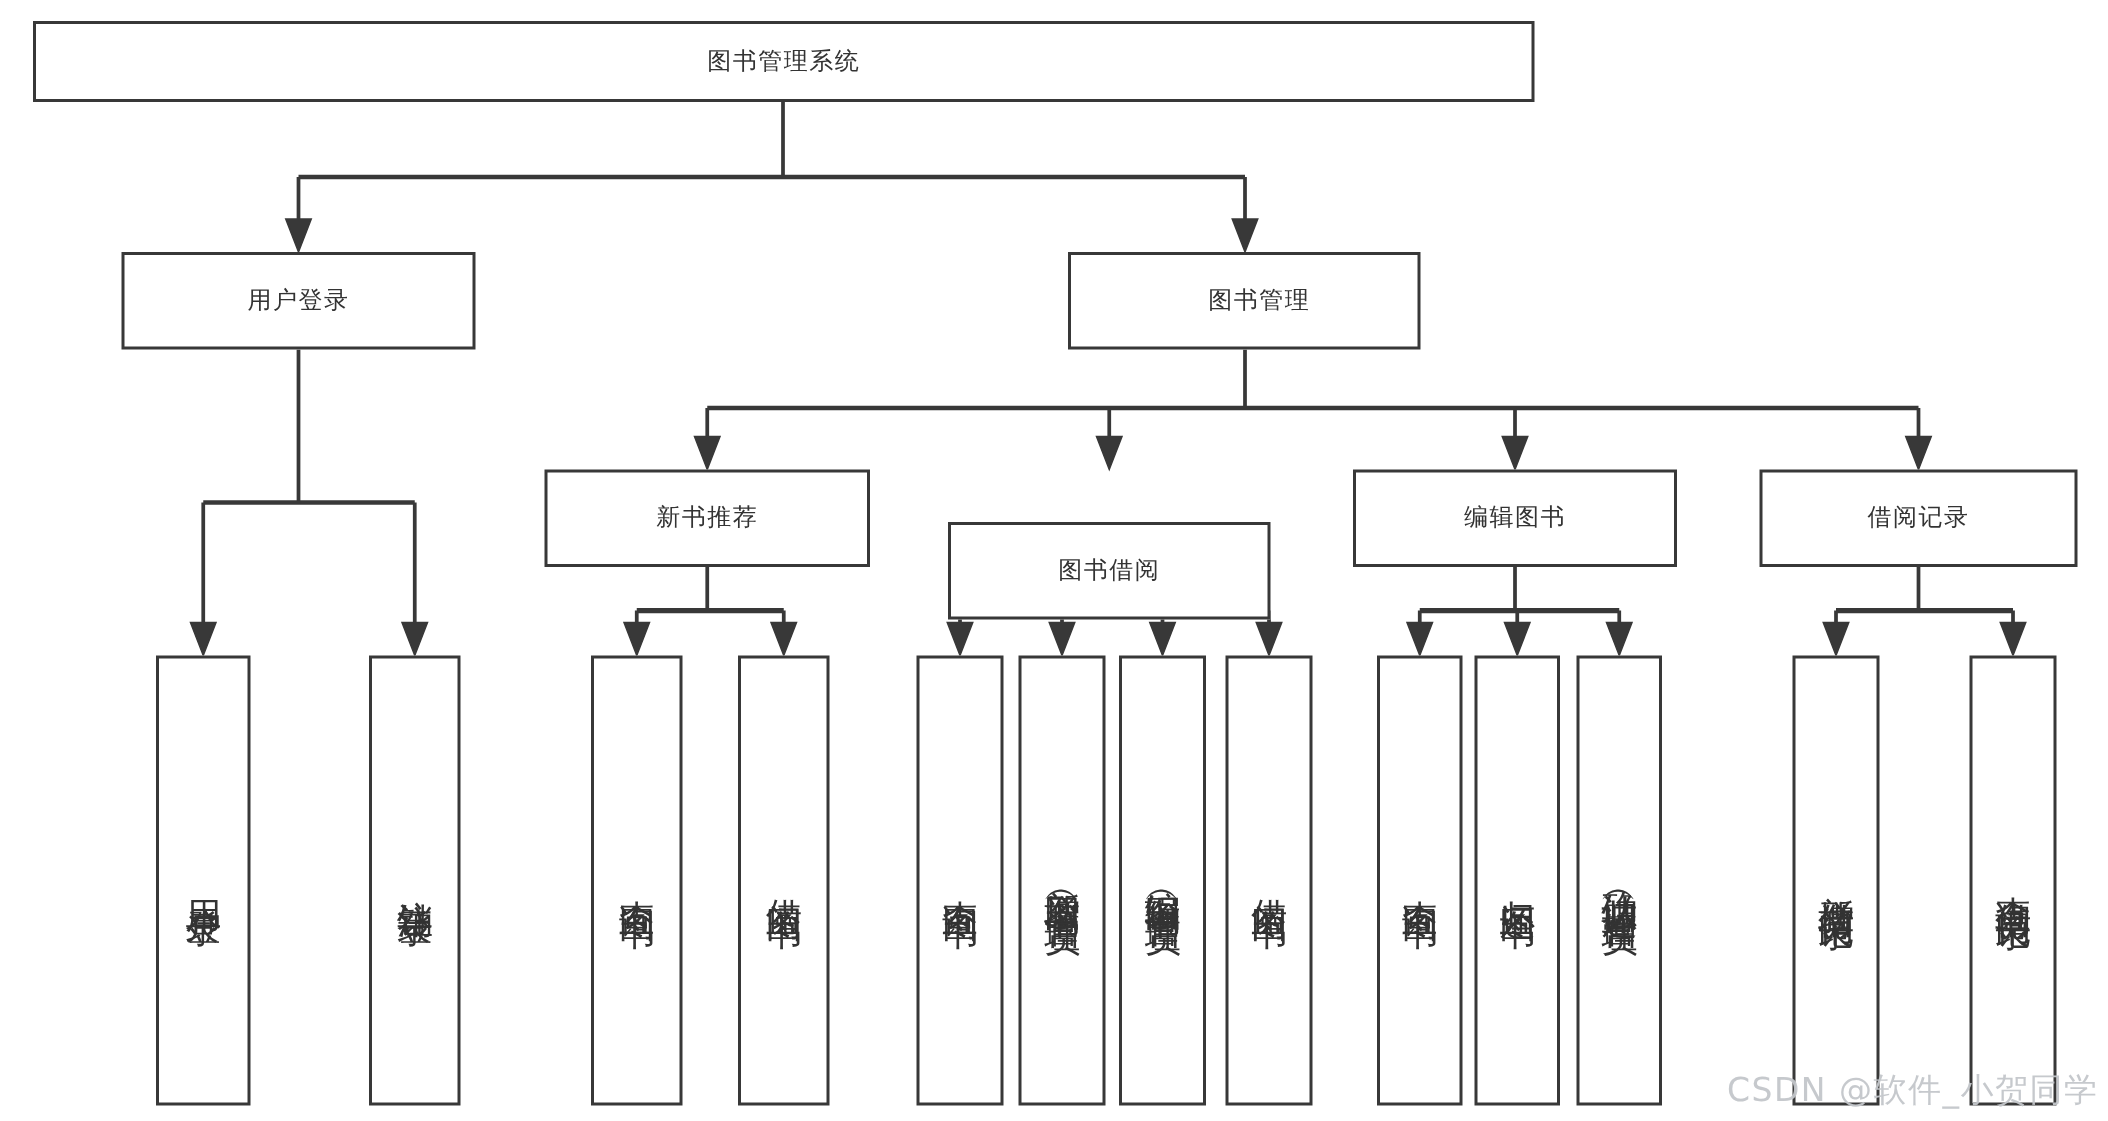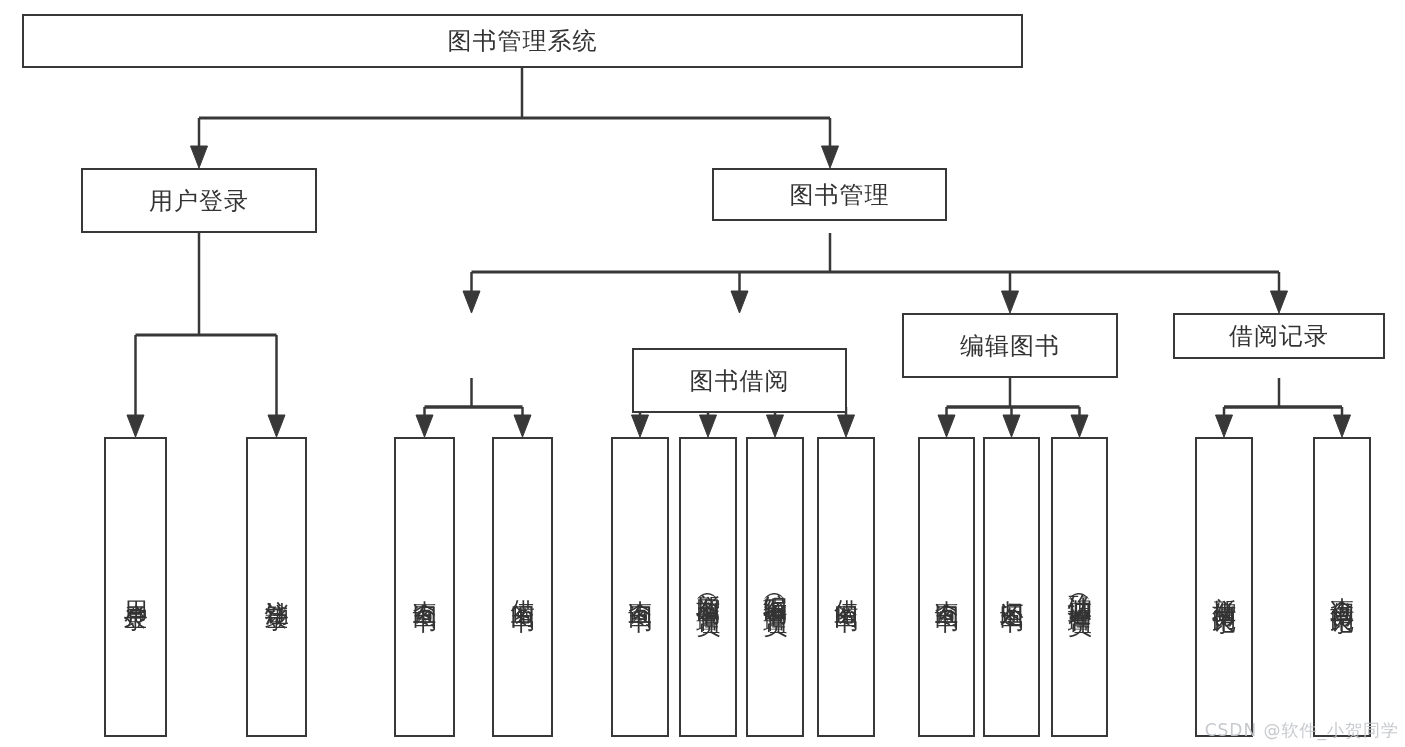--- a/index.html
+++ b/index.html
@@ -6,28 +6,28 @@
   .stage{
     position:relative;width:1405px;height:747px;background:#ffffff;
     font-family:"DejaVu Sans","Liberation Sans",sans-serif;overflow:hidden;
   }
   .connectors{position:absolute;left:0;top:0;z-index:1;}
   .box{
     position:absolute;box-sizing:border-box;background:#ffffff;
     border:2.5px solid #383838;color:#333333;
     display:flex;align-items:center;justify-content:center;z-index:2;
   }
-  .h span{font-size:24px;letter-spacing:1px;white-space:nowrap;}
+  .h span{font-size:16px;letter-spacing:1px;white-space:nowrap;}
   .v span{
     writing-mode:vertical-rl;text-orientation:mixed;
     font-size:24px;letter-spacing:3px;line-height:1.1;white-space:nowrap;
   }
   .watermark{
     position:absolute;right:6px;bottom:5px;z-index:5;
-    font-size:17px;letter-spacing:1px;color:#c4c7cb;opacity:0.95;white-space:nowrap;
+    font-size:22px;letter-spacing:1px;color:#c4c7cb;opacity:0.95;white-space:nowrap;
   }
 </style>
 </head>
 <body>
 
 <div class="stage">
 
   <svg class="connectors" width="1405" height="747" viewBox="0 0 1405 747">
     <g stroke="#383838" fill="#383838">
 
@@ -92,31 +92,34 @@
     </g>
   </svg>
 
   <div class="box h" style="left:22px;top:14px;width:1001px;height:54px;">
     <span>图书管理系统</span>
   </div>
 
   <div class="box h" style="left:81px;top:168px;width:236px;height:65px;">
     <span>用户登录</span>
   </div>
-  <div class="box h" style="left:712px;top:168px;width:235px;height:53px;padding-left:20px;">
+  <div class="box h" style="left:712px;top:168px;width:235px;height:65px;padding-left:20px;">
     <span>图书管理</span>
   </div>
 
+  <div class="box h" style="left:363px;top:313px;width:217px;height:65px;">
+    <span>新书推荐</span>
+  </div>
   <div class="box h" style="left:632px;top:313px;width:215px;height:65px;margin-top:35px;">
     <span>图书借阅</span>
   </div>
   <div class="box h" style="left:902px;top:313px;width:216px;height:65px;">
     <span>编辑图书</span>
   </div>
-  <div class="box h" style="left:1173px;top:313px;width:212px;height:46px;">
+  <div class="box h" style="left:1173px;top:313px;width:212px;height:65px;">
     <span>借阅记录</span>
   </div>
 
   <div class="box v" style="left:104px;top:437px;width:63px;height:300px;">
     <span>用户登录</span>
   </div>
   <div class="box v" style="left:246px;top:437px;width:61px;height:300px;">
     <span>注销登录</span>
   </div>
 

